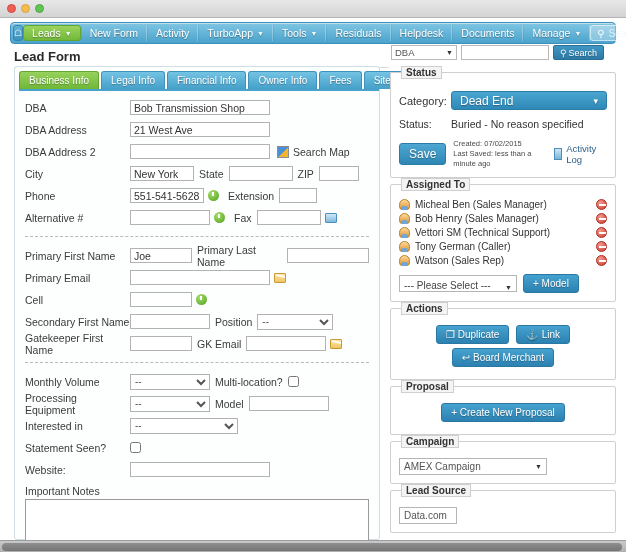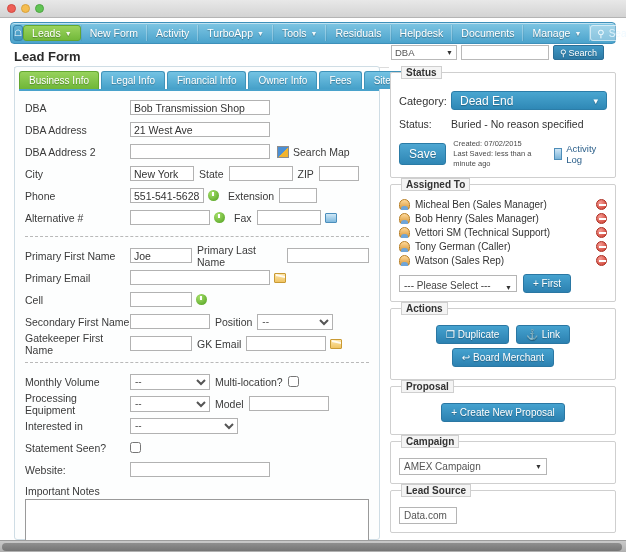--- a/index.html
+++ b/index.html
@@ -534,21 +534,21 @@
         <span class="ico-user"></span>
         <span>Watson (Sales Rep)</span>
         <span class="ico-del"></span>
       </div>
 
       <div class="assign-row">
         <div class="sel-assign">
           <span>--- Please Select ---</span>
           <span class="cd">▼</span>
         </div>
-        <div class="btn-blue">+ First</div>
+        <div class="btn-blue">+ Model</div>
       </div>
     </fieldset>
 
     <fieldset class="panel">
       <legend>Actions</legend>
       <div class="btnrow">
         <div class="btn-blue">
           <span>❐</span>
           <span>Duplicate</span>
         </div>

